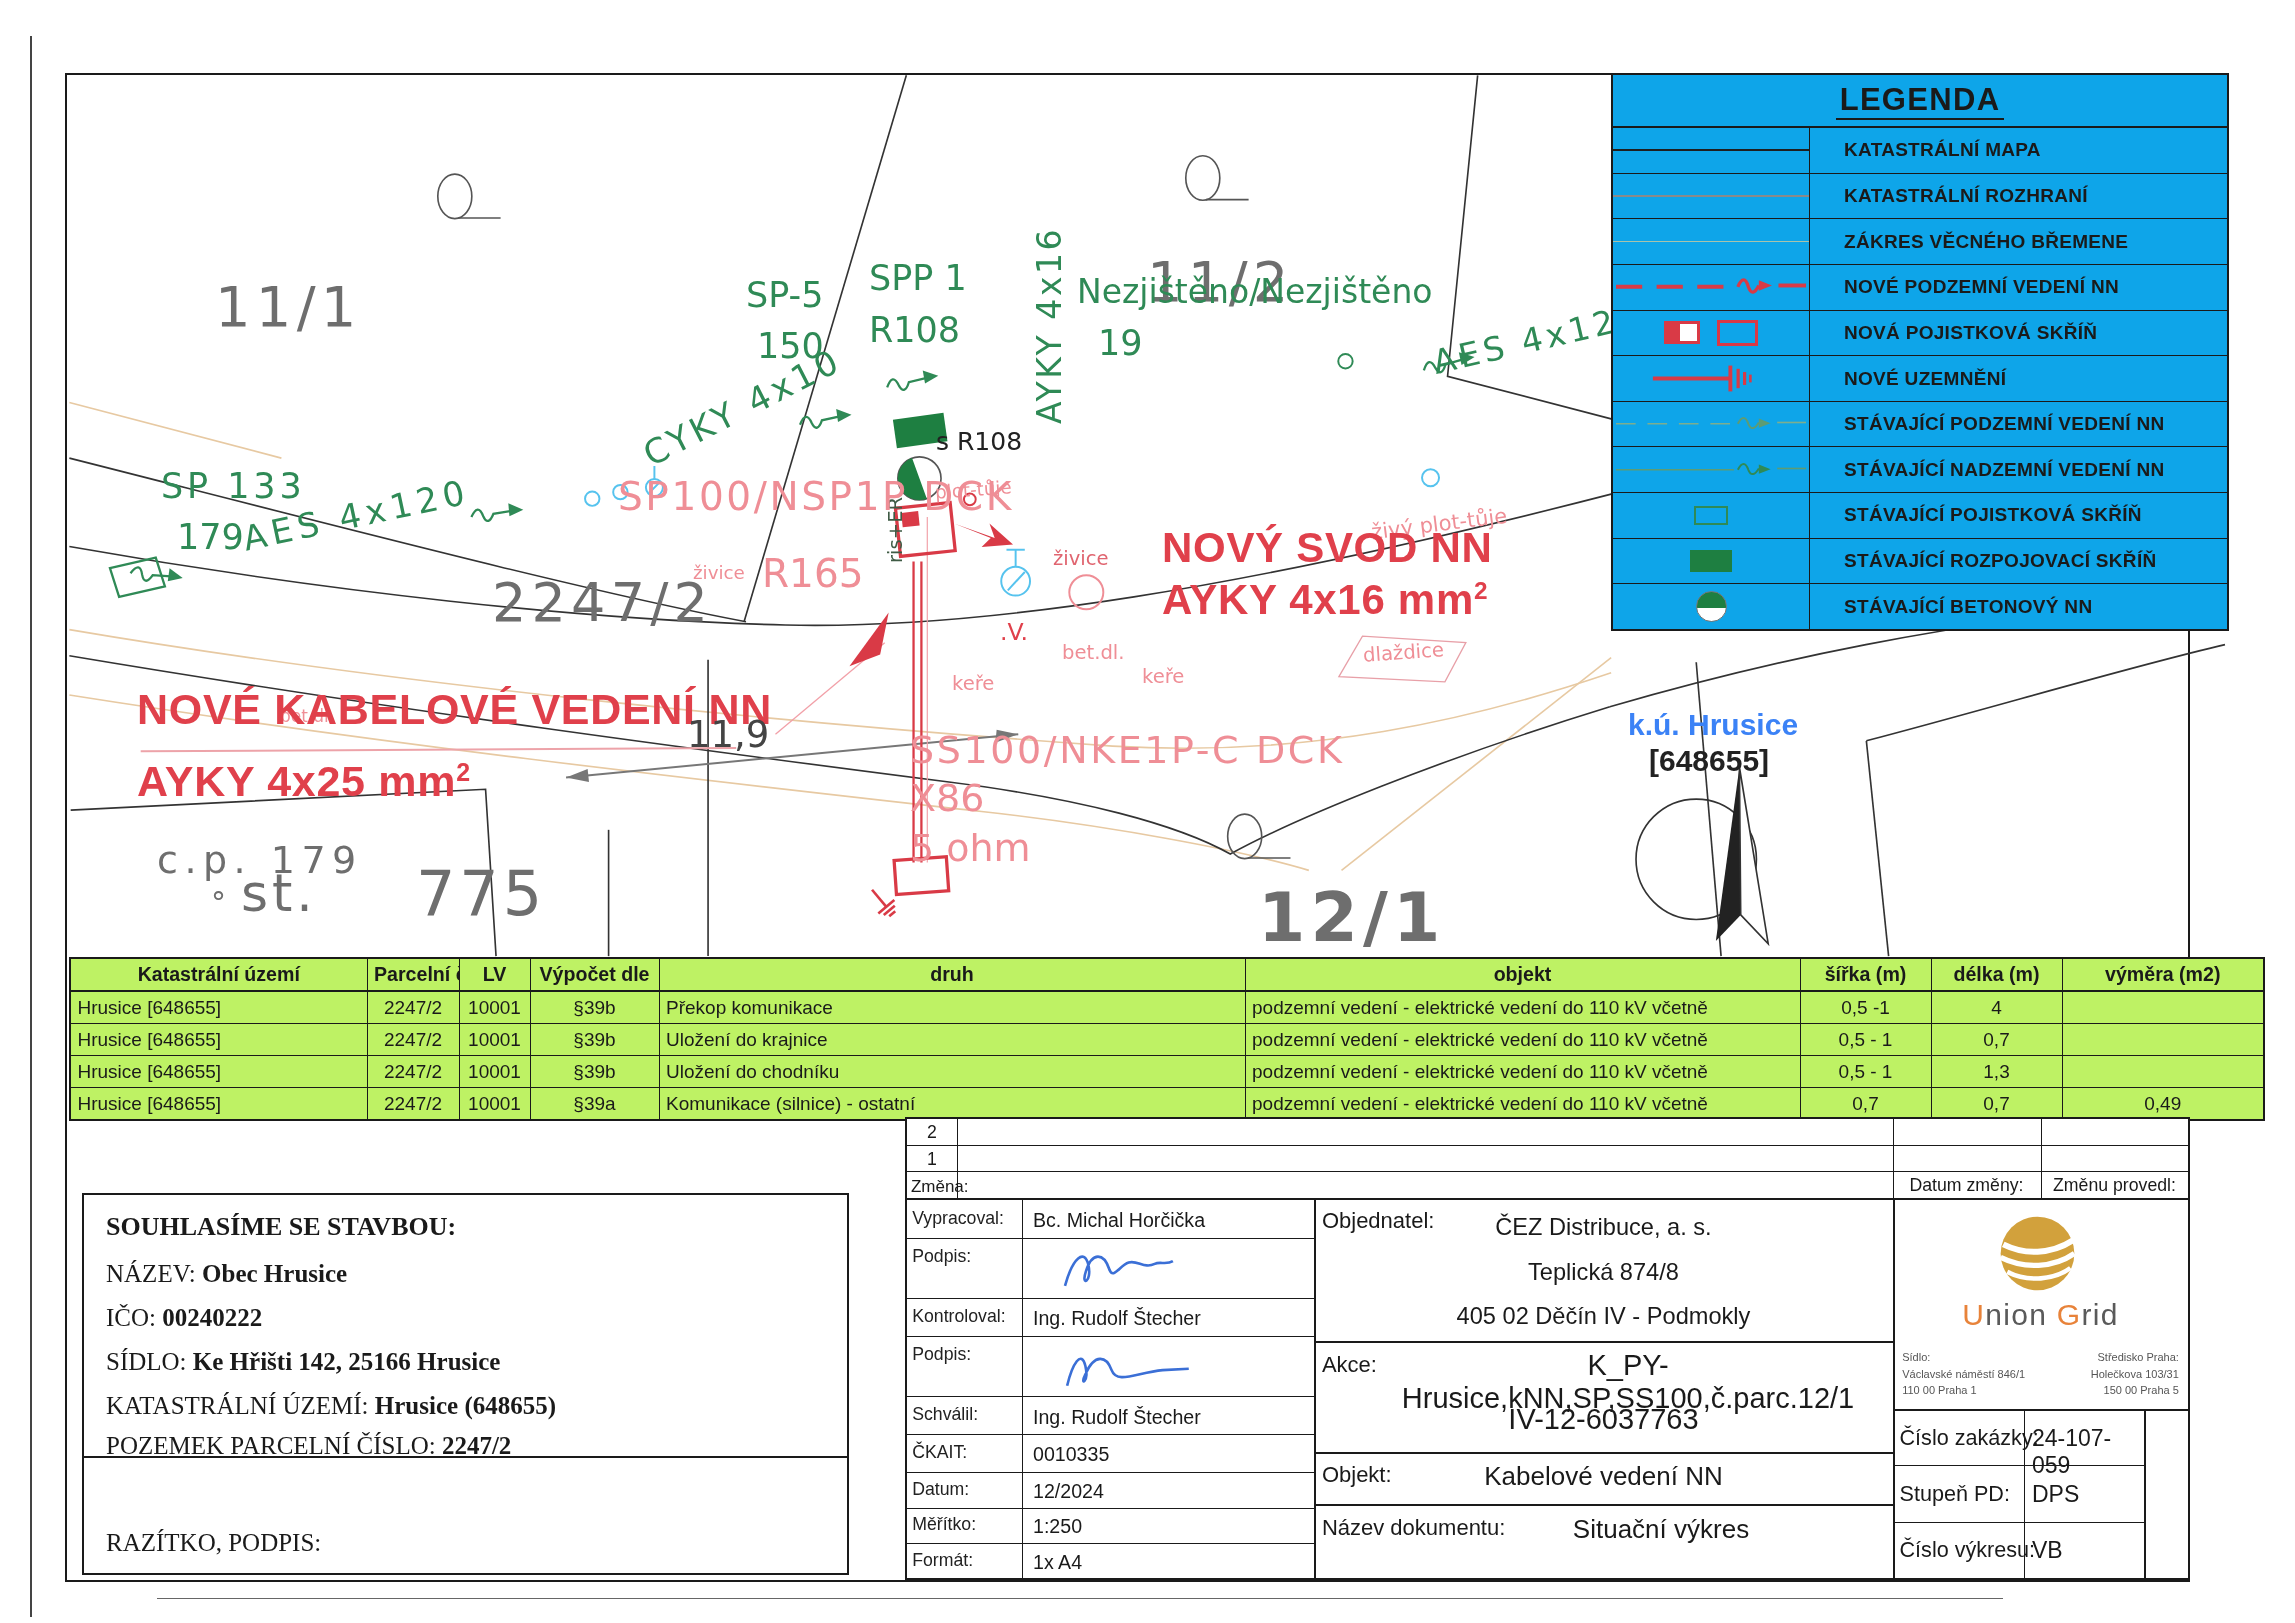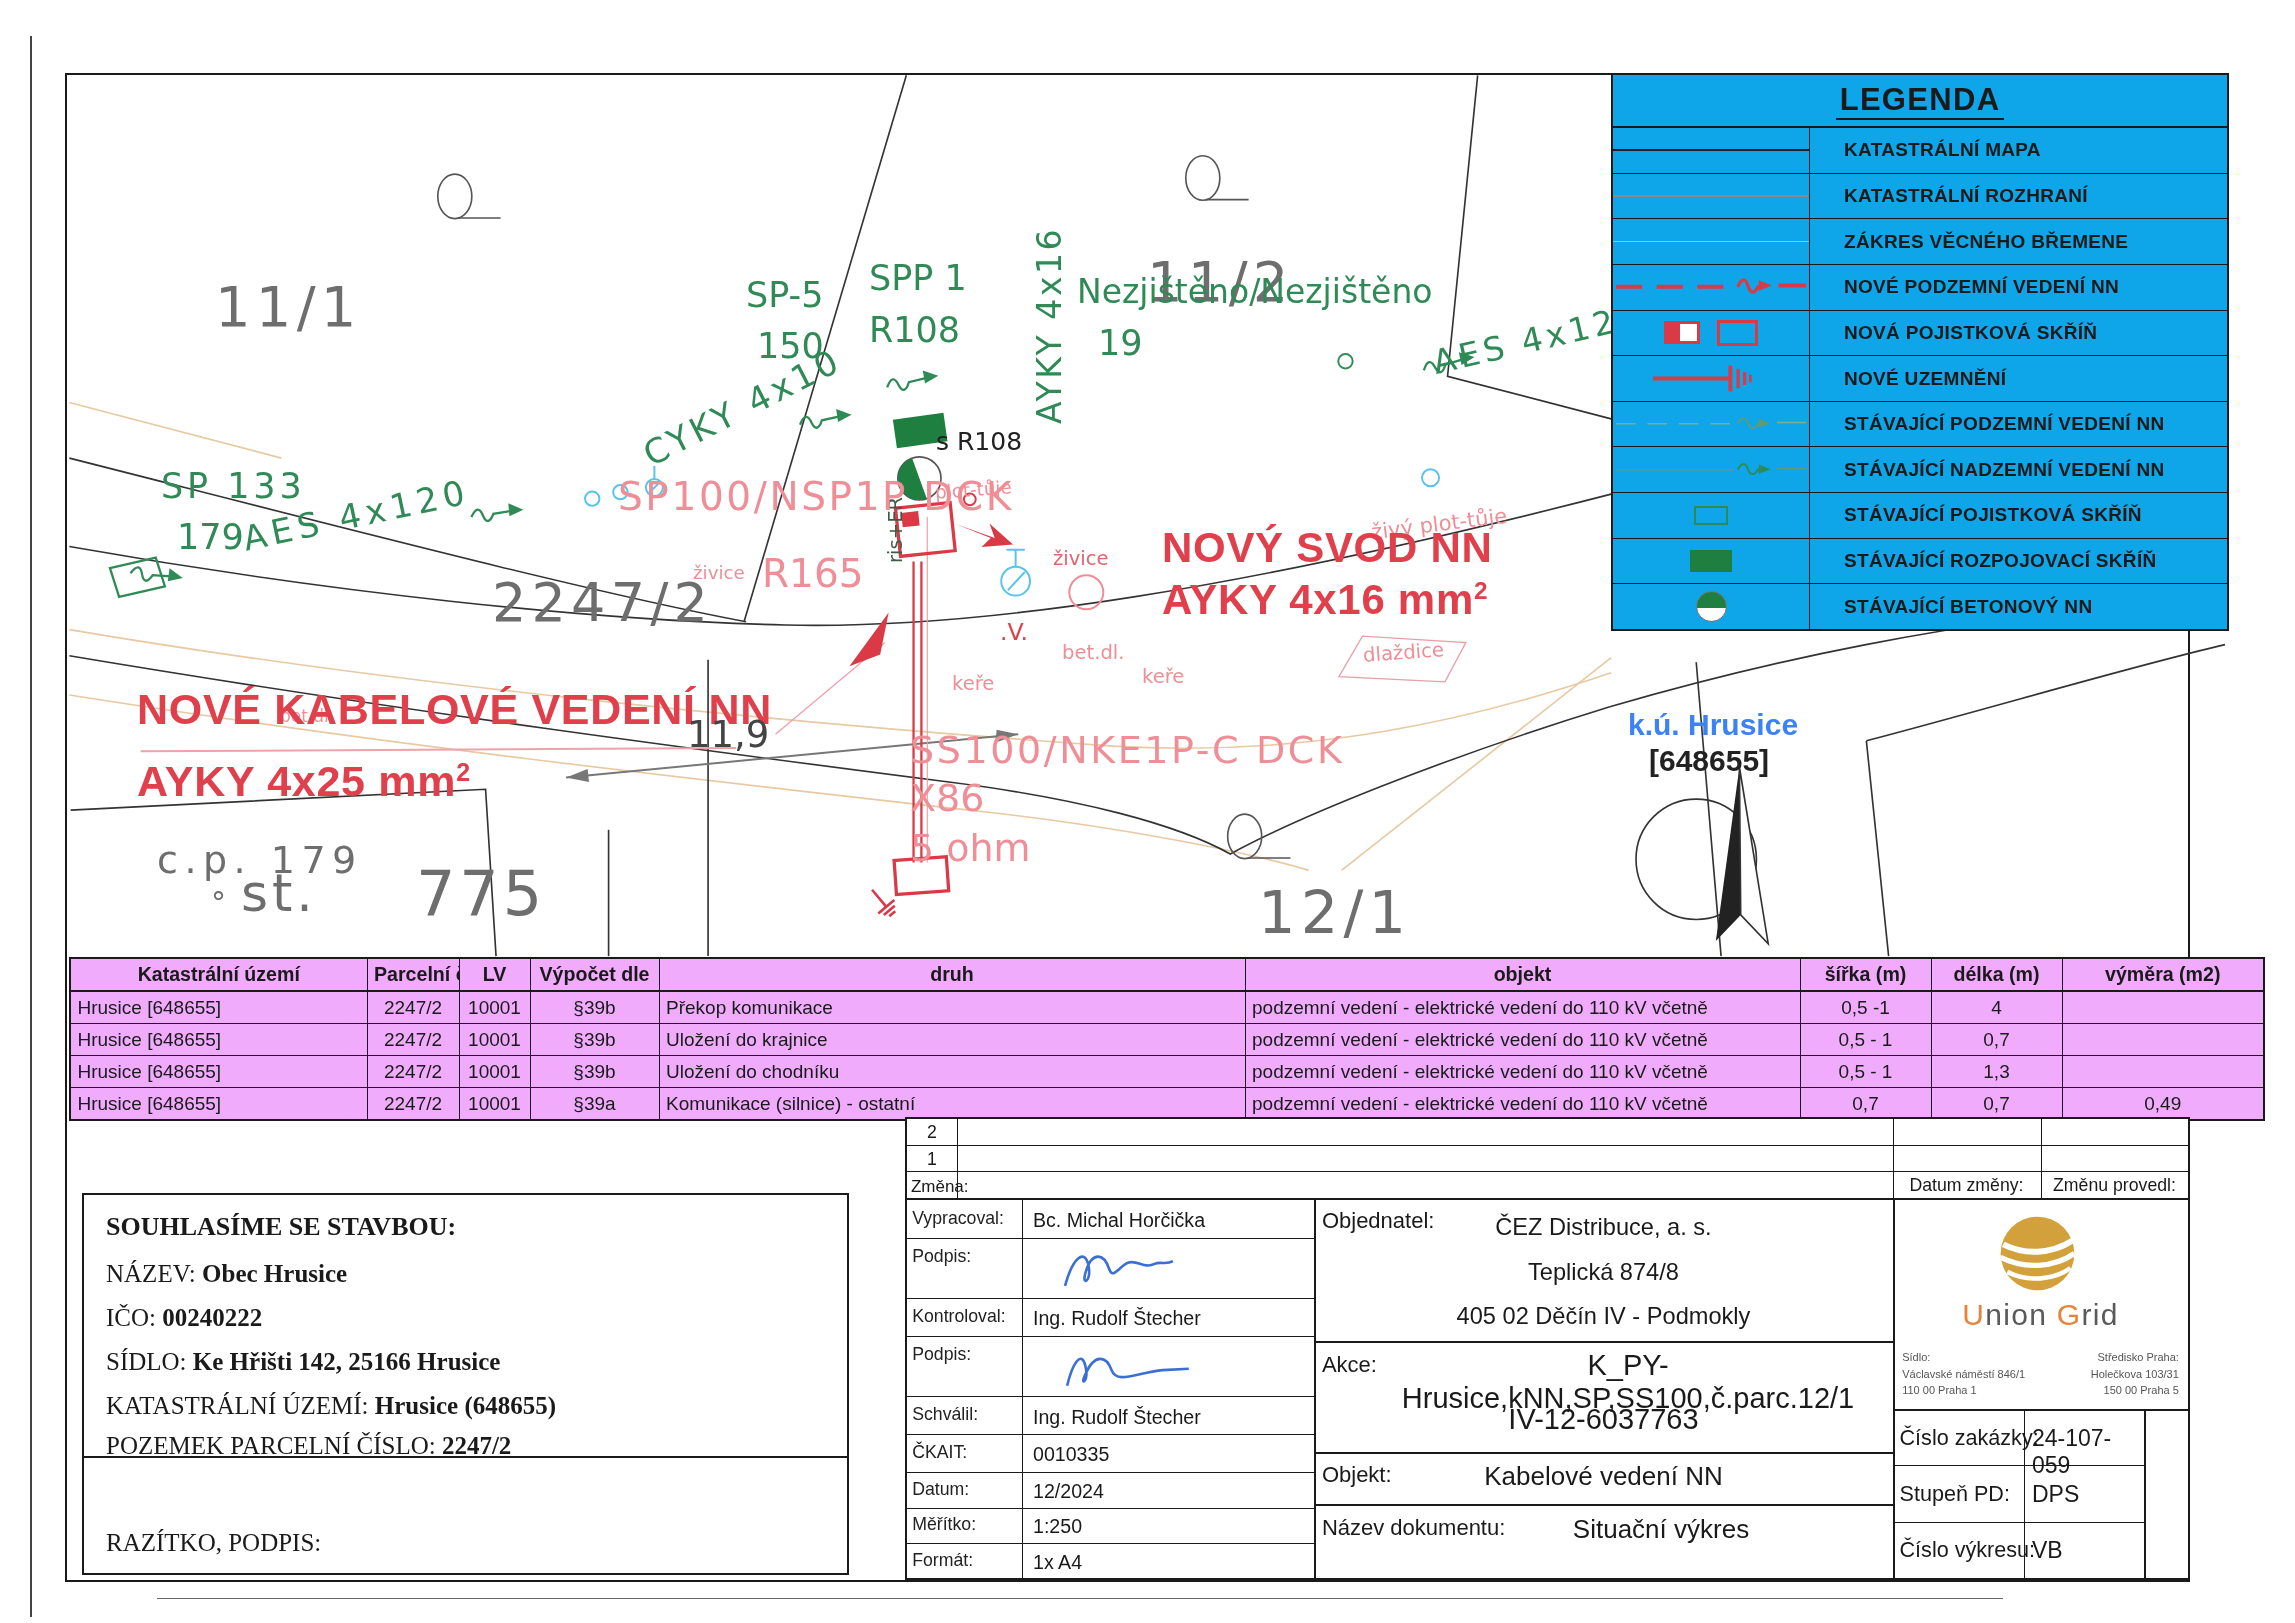--- a/index.html
+++ b/index.html
@@ -17,21 +17,21 @@
   
   #legend{position:absolute;left:1611px;top:73px;width:614px;height:554px;background:#0ea5e9;
           border:2px solid #1a1a1a;z-index:5;display:flex;flex-direction:column;}
   #legend .title-row{height:51px;display:flex;align-items:center;justify-content:center;border-bottom:2px solid #1a1a1a;}
   #legend .title-row span{font-size:31px;font-weight:bold;letter-spacing:1.3px;border-bottom:2.6px solid #1a1a1a;padding:0 3.9px;}
   #legend .lrow{flex:1;display:flex;border-bottom:1.6px solid #1a1a1a;}
   #legend .lrow:last-child{border-bottom:none;}
   #legend .sym{width:196px;border-right:1.6px solid #1a1a1a;display:flex;align-items:center;justify-content:center;}
   #legend .lbl{flex:1;display:flex;align-items:center;padding-left:34px;font-size:19px;font-weight:bold;letter-spacing:0.3px;}
   
-  #surf{position:absolute;left:69px;top:957px;z-index:5;border-collapse:collapse;table-layout:fixed;background:#f0abfc;}
+  #surf{position:absolute;left:69px;top:957px;z-index:5;border-collapse:collapse;table-layout:fixed;background:#bef264;}
   #surf td,#surf th{border:1.3px solid #1a1a1a;font-size:19px;height:31px;padding:0 6.5px;overflow:hidden;white-space:nowrap;}
   #surf th{font-size:19.6px;font-weight:bold;text-align:center;border-bottom:2px solid #1a1a1a;}
   #surf{border:2px solid #1a1a1a;}
   .ctr{text-align:center;}
   
   .box{position:absolute;border:2px solid #1a1a1a;background:#fff;z-index:5;}
   .cell-label{font-size:19.6px;color:#222;}
   .serif{font-family:"Liberation Serif",serif;}
 </style>
 </head>
@@ -165,21 +165,21 @@
       <circle cx="2592" cy="1313" r="92" fill="none" stroke="#333" stroke-width="2.5"></circle>
       <polygon points="2658,1172 2622,1438 2660,1398" fill="#222"></polygon>
       <polygon points="2658,1172 2702,1442 2660,1398" fill="#fff" stroke="#333" stroke-width="2.5"></polygon>
     </g>
   </svg>
 
   <div>
     <div class="maplabel gray" style="left:215px;top:274px;font-size:56px;">11/1</div>
     <div class="maplabel gray" style="left:1147px;top:249px;font-size:56px;">11/2</div>
     <div class="maplabel gray" style="left:492px;top:571px;font-size:54px;">2247/2</div>
-    <div class="maplabel gray" style="left:1258px;top:878px;font-size:59px;">12/1</div>
+    <div class="maplabel gray" style="left:1258px;top:878px;font-size:68px;font-weight:bold;">12/1</div>
     <div class="maplabel gray" style="left:157px;top:814px;font-size:38px;letter-spacing:6.5px;margin-top:24px;">c.p. 179</div>
     <div class="maplabel gray" style="left:211px;top:885px;font-size:30px;letter-spacing:0;">°</div>
     <div class="maplabel gray" style="left:241px;top:863px;font-size:52px;letter-spacing:3.9px;">st.</div>
     <div class="maplabel gray" style="left:416px;top:857px;font-size:62px;letter-spacing:3.9px;">775</div>
 
     <div class="maplabel g" style="left:161px;top:466px;font-size:35px;letter-spacing:3.9px;">SP 133</div>
     <div class="maplabel g" style="left:177px;top:517px;font-size:35px;">179</div>
     <div class="maplabel g" style="left:241px;top:495px;font-size:34px;letter-spacing:5.2px;transform:rotate(-12deg);">AES 4x120</div>
     <div class="maplabel g" style="left:634px;top:387px;font-size:34px;letter-spacing:3.9px;transform:rotate(-27deg);">CYKY 4x10</div>
     <div class="maplabel g" style="left:746px;top:275px;font-size:35px;">SP-5</div>

